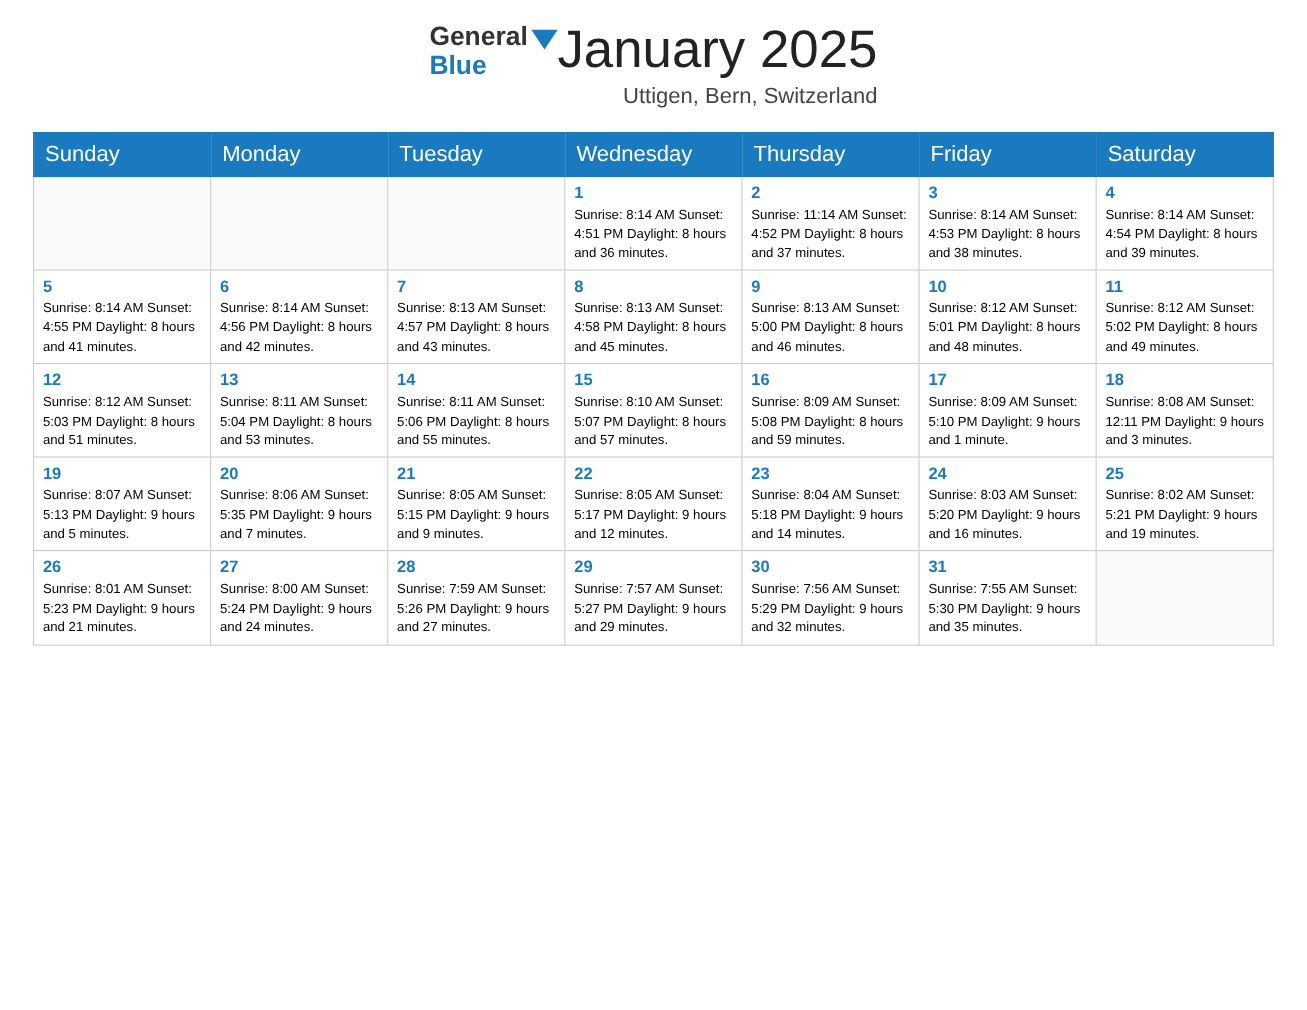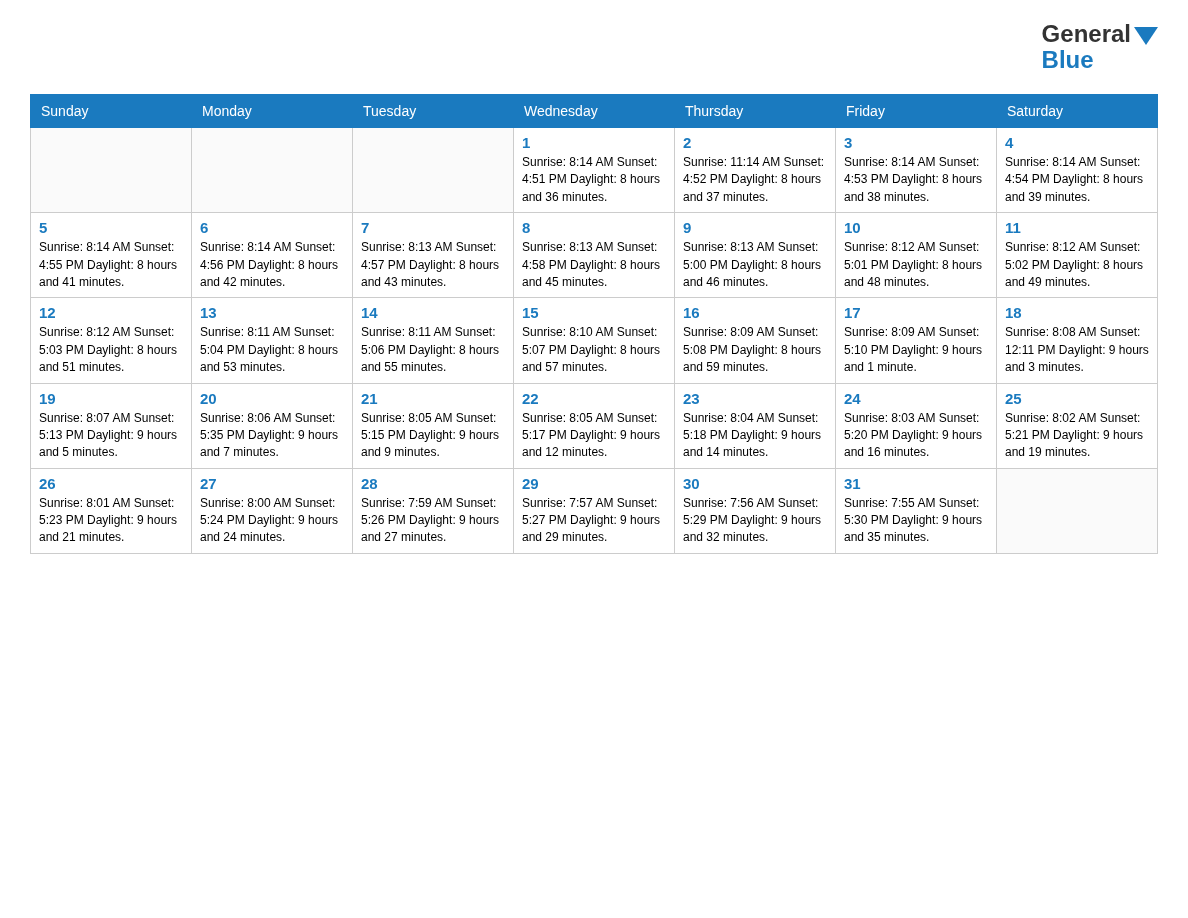--- a/index.html
+++ b/index.html
@@ -5,21 +5,21 @@
     * { box-sizing: border-box; margin: 0; padding: 0; }
     body {
       font-family: Arial, Helvetica, sans-serif;
       background: #ffffff;
       padding: 20px 30px;
       width: 1188px;
       min-height: 918px;
     }
     .header {
       display: flex;
-      justify-content: flex-end;
+      justify-content: center;
       align-items: flex-start;
       margin-bottom: 20px;
     }
     .title-block {
       text-align: right;
     }
     .month-title {
       font-size: 48px;
       font-weight: normal;
       color: #222;
@@ -33,21 +33,21 @@
     .calendar {
       width: 100%;
       border-collapse: collapse;
       border: 1px solid #aaa;
     }
     .calendar th {
       background-color: #1a7abf;
       color: #ffffff;
       text-align: left;
       padding: 8px 10px;
-      font-size: 14px;
+      font-size: 20px;
       font-weight: normal;
       border: 1px solid #1a7abf;
     }
     .calendar td {
       vertical-align: top;
       border: 1px solid #ccc;
       padding: 6px 8px;
       width: calc(100% / 7);
       min-height: 90px;
       font-size: 12.5px;
@@ -101,20 +101,24 @@
 </head>
 <body>
 
 <div class="header">
   <div class="logo-wrapper">
     <div class="logo-line1">
       <span class="logo-general">General</span>
       <div class="logo-triangle"></div>
     </div>
     <span class="logo-blue-text">Blue</span>
+  </div>
+  <div class="title-block">
+    <div class="month-title">January 2025</div>
+    <div class="location">Uttigen, Bern, Switzerland</div>
   </div>
 </div>
 
 <table class="calendar">
   <thead>
     <tr>
     <th>Sunday</th>
         <th>Monday</th>
         <th>Tuesday</th>
         <th>Wednesday</th>

